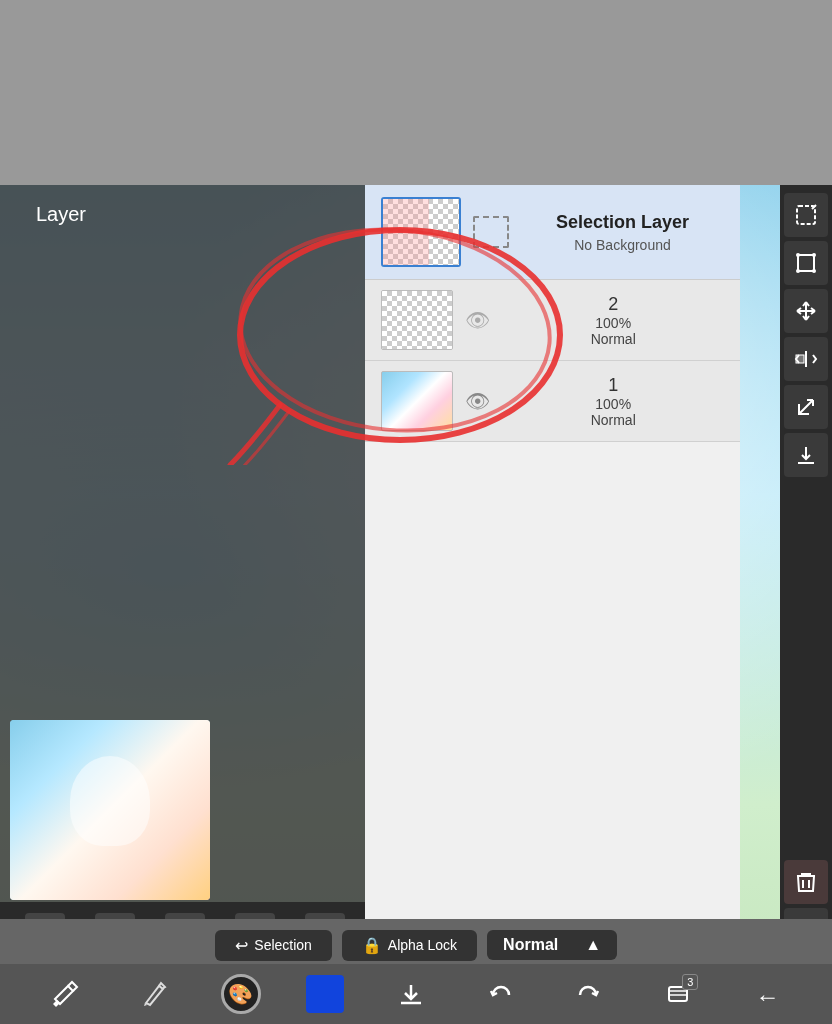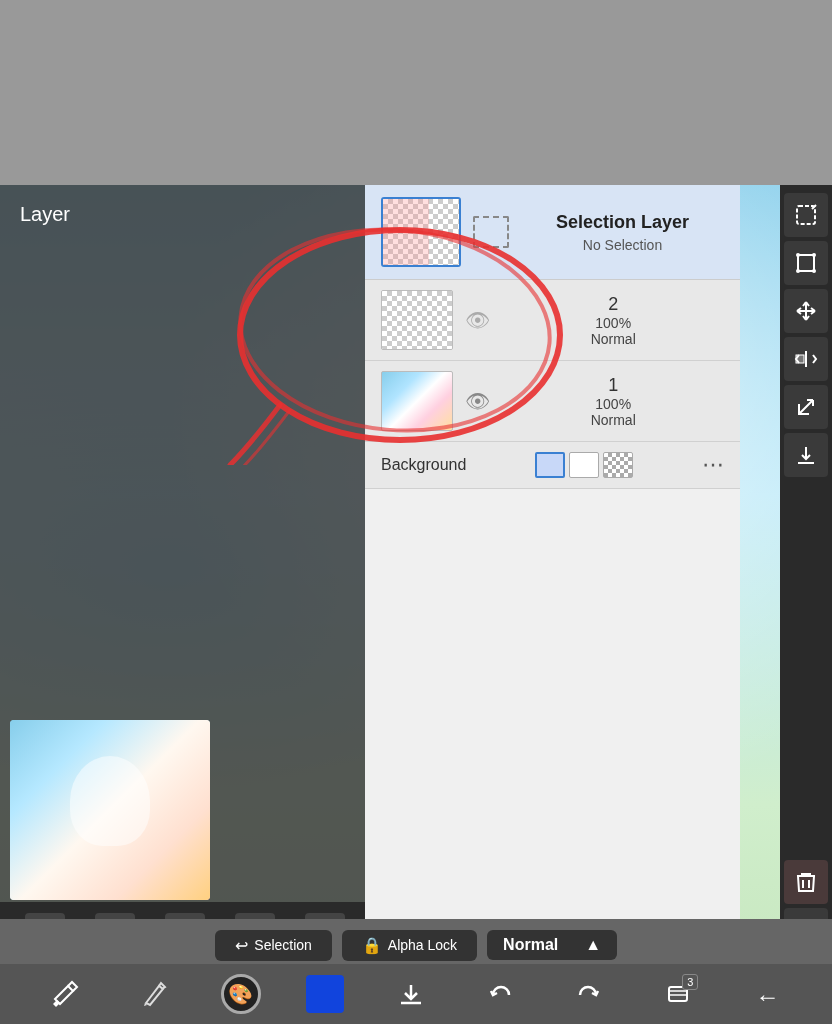--- a/index.html
+++ b/index.html
@@ -38,21 +38,21 @@
       top: 0;
       width: 370px;
       height: 100%;
       background: rgba(60,60,60,0.85);
     }
 
     .layer-title {
       color: white;
       font-size: 20px;
       font-weight: 500;
-      padding: 18px 20px 10px;
+      padding: 18px 36px 10px;
     }
 
     .thumbnail-area {
       position: absolute;
       bottom: 60px;
       left: 10px;
       width: 200px;
       height: 180px;
       border-radius: 4px;
       overflow: hidden;
@@ -533,21 +533,21 @@
   <div class="layers-panel">
 
     <div class="selection-layer-row">
       <div class="layer-thumb-selection">
         <div class="checker-bg"></div>
         <div class="checker-pink"></div>
       </div>
       <div class="selection-icon-box"></div>
       <div class="layer-info">
         <div class="layer-name">Selection Layer</div>
-        <div class="layer-sub">No Selection</div>
+        <div class="layer-sub">No Background</div>
       </div>
     </div>
 
     <div class="layer-row">
       <div class="layer-thumb-empty">
         <div class="checker-bg"></div>
       </div>
       <div style="color:#aaa; font-size:20px; cursor:pointer;">👁</div>
       <div class="layer-row-right">
         <div class="layer-number">2</div>
@@ -559,29 +559,20 @@
     <div class="layer-row">
       <div class="layer-thumb-art"></div>
       <div style="color:#888; font-size:20px; cursor:pointer;">👁</div>
       <div class="layer-row-right">
         <div class="layer-number">1</div>
         <div class="layer-opacity">100%</div>
         <div class="layer-blend">Normal</div>
       </div>
     </div>
 
-    <div class="background-row">
-      <span class="bg-label">Background</span>
-      <div class="bg-swatches">
-        <div class="bg-swatch white" style="background:#c8d8f8; border: 2px solid #3a80d2;"></div>
-        <div class="bg-swatch white"></div>
-        <div class="bg-swatch checker"></div>
-      </div>
-      <div class="three-dots">⋯</div>
-    </div>
 
   </div>
 
   <div class="right-toolbar">
     <div class="rt-btn">
       <svg width="24" height="24" viewBox="0 0 24 24">
         <rect x="3" y="3" width="18" height="18" rx="2" fill="none" stroke="white" stroke-width="2" stroke-dasharray="4 2"></rect>
         <line x1="18" y1="6" x2="22" y2="2" stroke="white" stroke-width="2"></line>
       </svg>
     </div>

